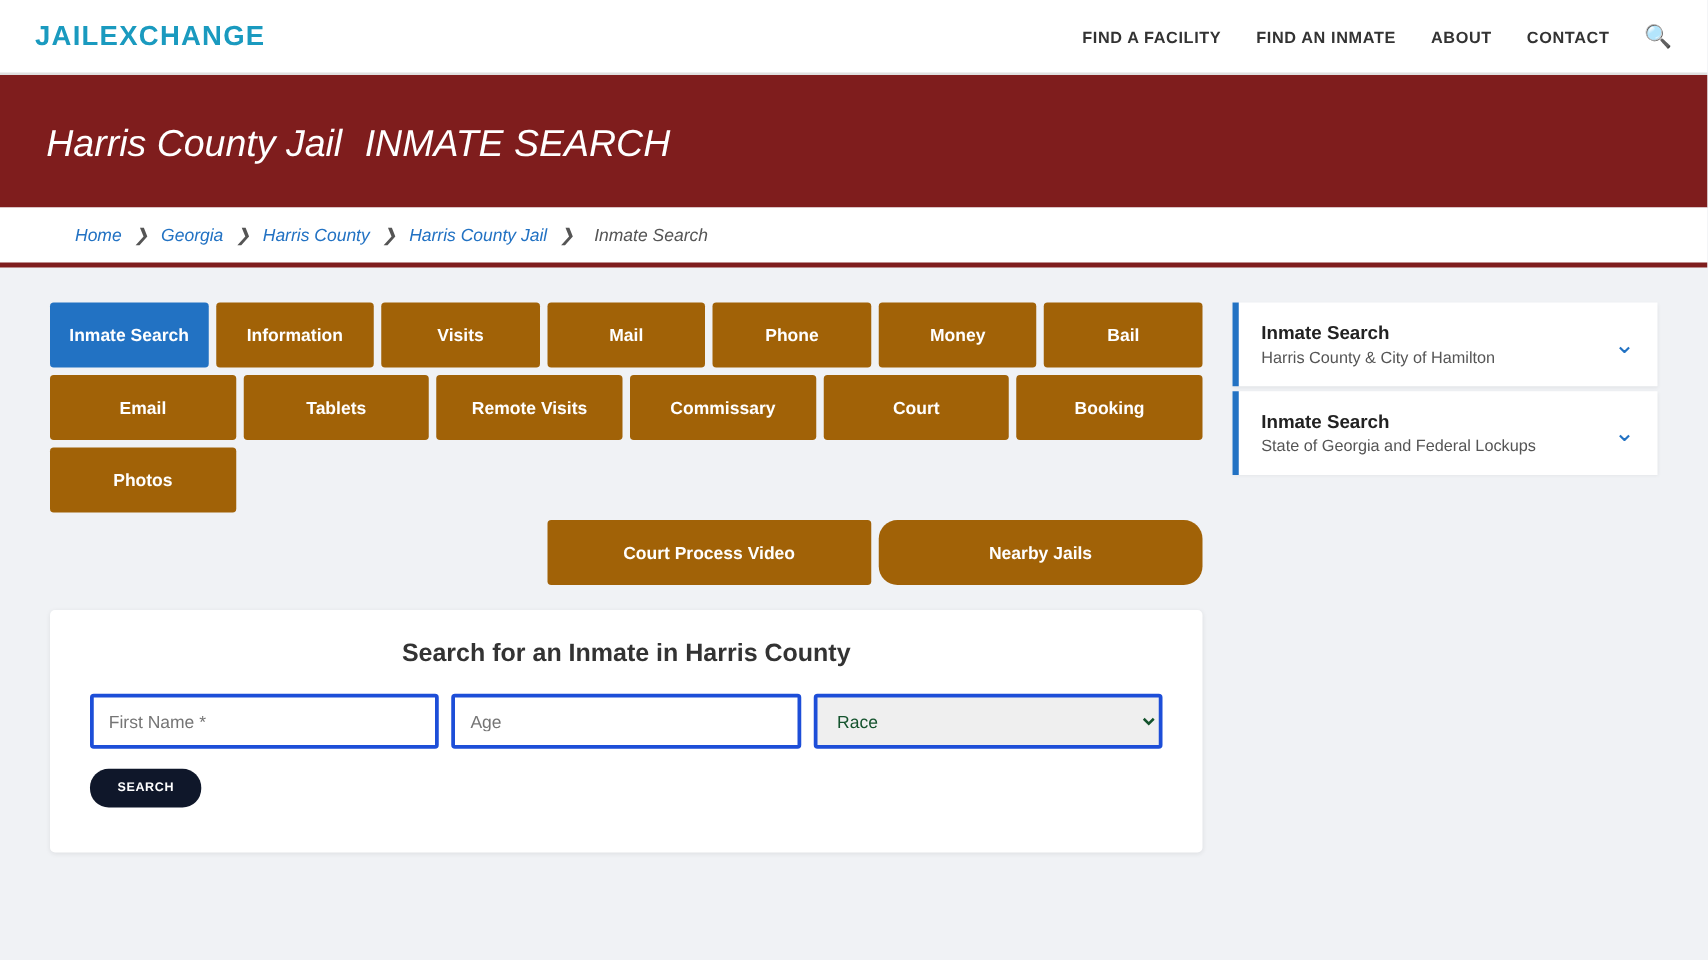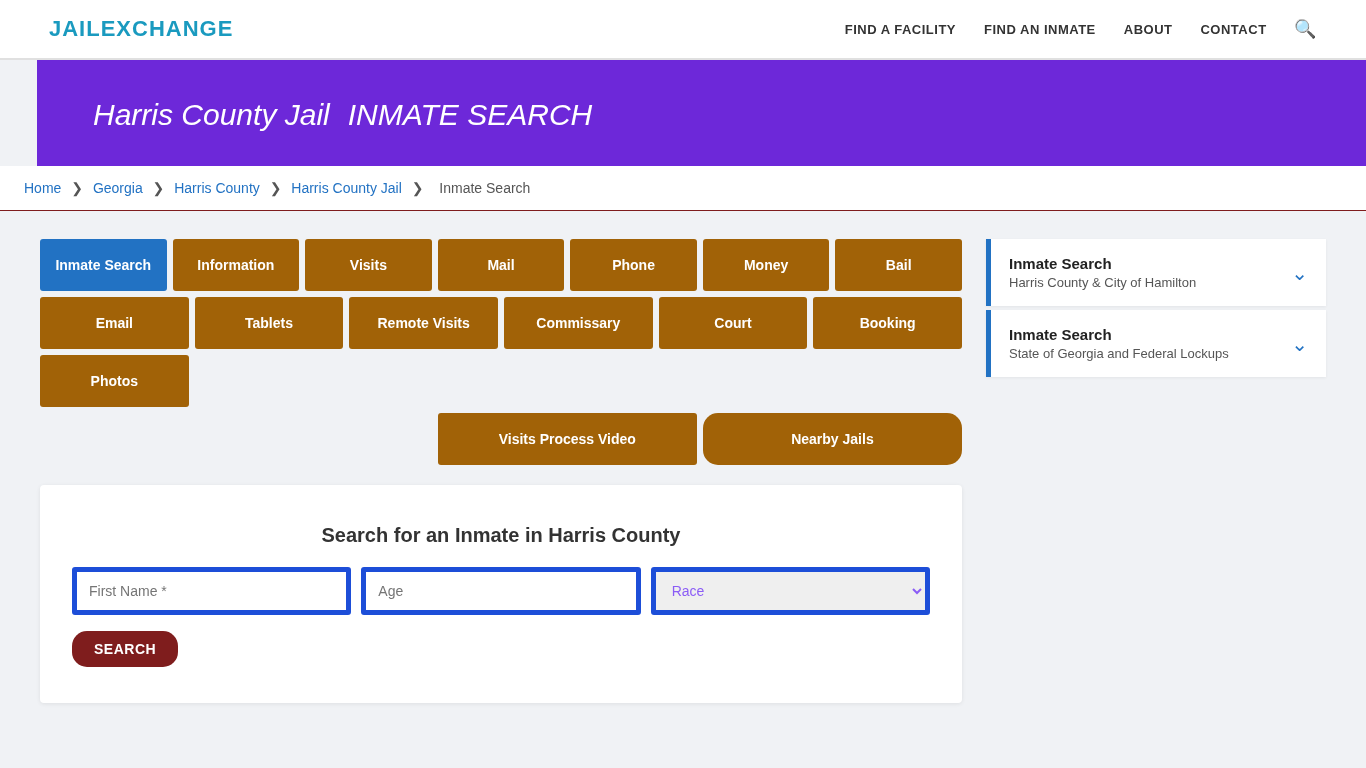--- a/index.html
+++ b/index.html
@@ -2,21 +2,21 @@
 <html><head>
   <meta charset="utf-8">
   <style>
     * { box-sizing: border-box; margin: 0; padding: 0; }
     body { font-family: Arial, sans-serif; background: #f0f2f5; color: #333; }
 
     
     .header {
       background: #fff;
       border-bottom: 2px solid #e0e0e0;
-      padding: 0 49px;
+      padding: 0 28px;
       height: 60px;
       display: flex;
       align-items: center;
       justify-content: space-between;
     }
     .logo {
       font-size: 22px;
       font-weight: 900;
       letter-spacing: 1px;
       color: #222;
@@ -40,42 +40,42 @@
     .search-icon-btn {
       background: none;
       border: none;
       cursor: pointer;
       font-size: 18px;
       color: #333;
     }
 
     
     .hero {
-      background: #6d28d9;
-      padding: 32px 48px;
-      margin-left: 37px;
+      background: #7f1d1d;
+      padding: 32px 29px;
     }
     .hero h1 {
       color: #fff;
       font-size: 36px;
       font-weight: 900;
     }
     .hero h1 span {
       font-style: italic;
       font-weight: 400;
       font-size: 30px;
       margin-left: 8px;
     }
 
     
     .breadcrumb {
       background: #fff;
-      padding: 14px 24px;
+      padding: 14px 60px;
       font-size: 14px;
-      border-bottom: 1px solid #7f1d1d;
+      border-bottom: 4px solid #7f1d1d;
+      font-style: italic;
     }
     .breadcrumb a {
       color: #2272c3;
       text-decoration: none;
     }
     .breadcrumb span {
       color: #555;
       margin: 0 6px;
     }
     .breadcrumb .current { color: #555; }
@@ -118,48 +118,48 @@
       text-align: center;
     }
     .nav-btn.active {
       background: #2272c3;
     }
 
     
     .search-form-container {
       background: #fff;
       border-radius: 4px;
-      padding: 39px 32px 36px;
+      padding: 24px 32px 36px;
       box-shadow: 0 1px 4px rgba(0,0,0,0.08);
     }
     .search-form-title {
       font-size: 20px;
       font-weight: 700;
       text-align: center;
       margin-bottom: 20px;
     }
     .search-fields {
       display: flex;
       gap: 10px;
       margin-bottom: 16px;
     }
     .search-fields input, .search-fields select {
-      border: 5px solid #1d4ed8;
+      border: 3px solid #1d4ed8;
       border-radius: 3px;
       padding: 10px 12px;
       font-size: 14px;
-      color: #8b5cf6;
+      color: #14532d;
       flex: 1;
     }
     .search-btn {
-      background: #7f1d1d;
+      background: #0f172a;
       color: #fff;
       border: none;
       padding: 10px 22px;
-      font-size: 14px;
+      font-size: 10px;
       font-weight: 700;
       letter-spacing: 0.5px;
       cursor: pointer;
       border-radius: 15px;
       text-transform: uppercase;
     }
 
     
     .right-col {
       width: 340px;
@@ -244,21 +244,21 @@
       <button class="nav-btn">Email</button>
       <button class="nav-btn">Tablets</button>
       <button class="nav-btn">Remote Visits</button>
       <button class="nav-btn">Commissary</button>
       <button class="nav-btn">Court</button>
       <button class="nav-btn">Booking</button>
       <button class="nav-btn">Photos</button>
     </div>
 
     <div style="display:grid; grid-template-columns: repeat(7,1fr); gap:6px; margin-bottom:20px;">
-      <button class="nav-btn" style="grid-column: 4 / span 2;">Visits Process Video</button>
+      <button class="nav-btn" style="grid-column: 4 / span 2;">Court Process Video</button>
       <button class="nav-btn" style="grid-column: 6 / span 2; border-radius: 15px;">Nearby Jails</button>
     </div>
 
     <div class="search-form-container">
       <div class="search-form-title">Search for an Inmate in Harris County</div>
       <div class="search-fields">
         <input type="text" placeholder="First Name *" style="">
         <input type="text" placeholder="Age" style="">
         <select>
           <option>Race</option>

